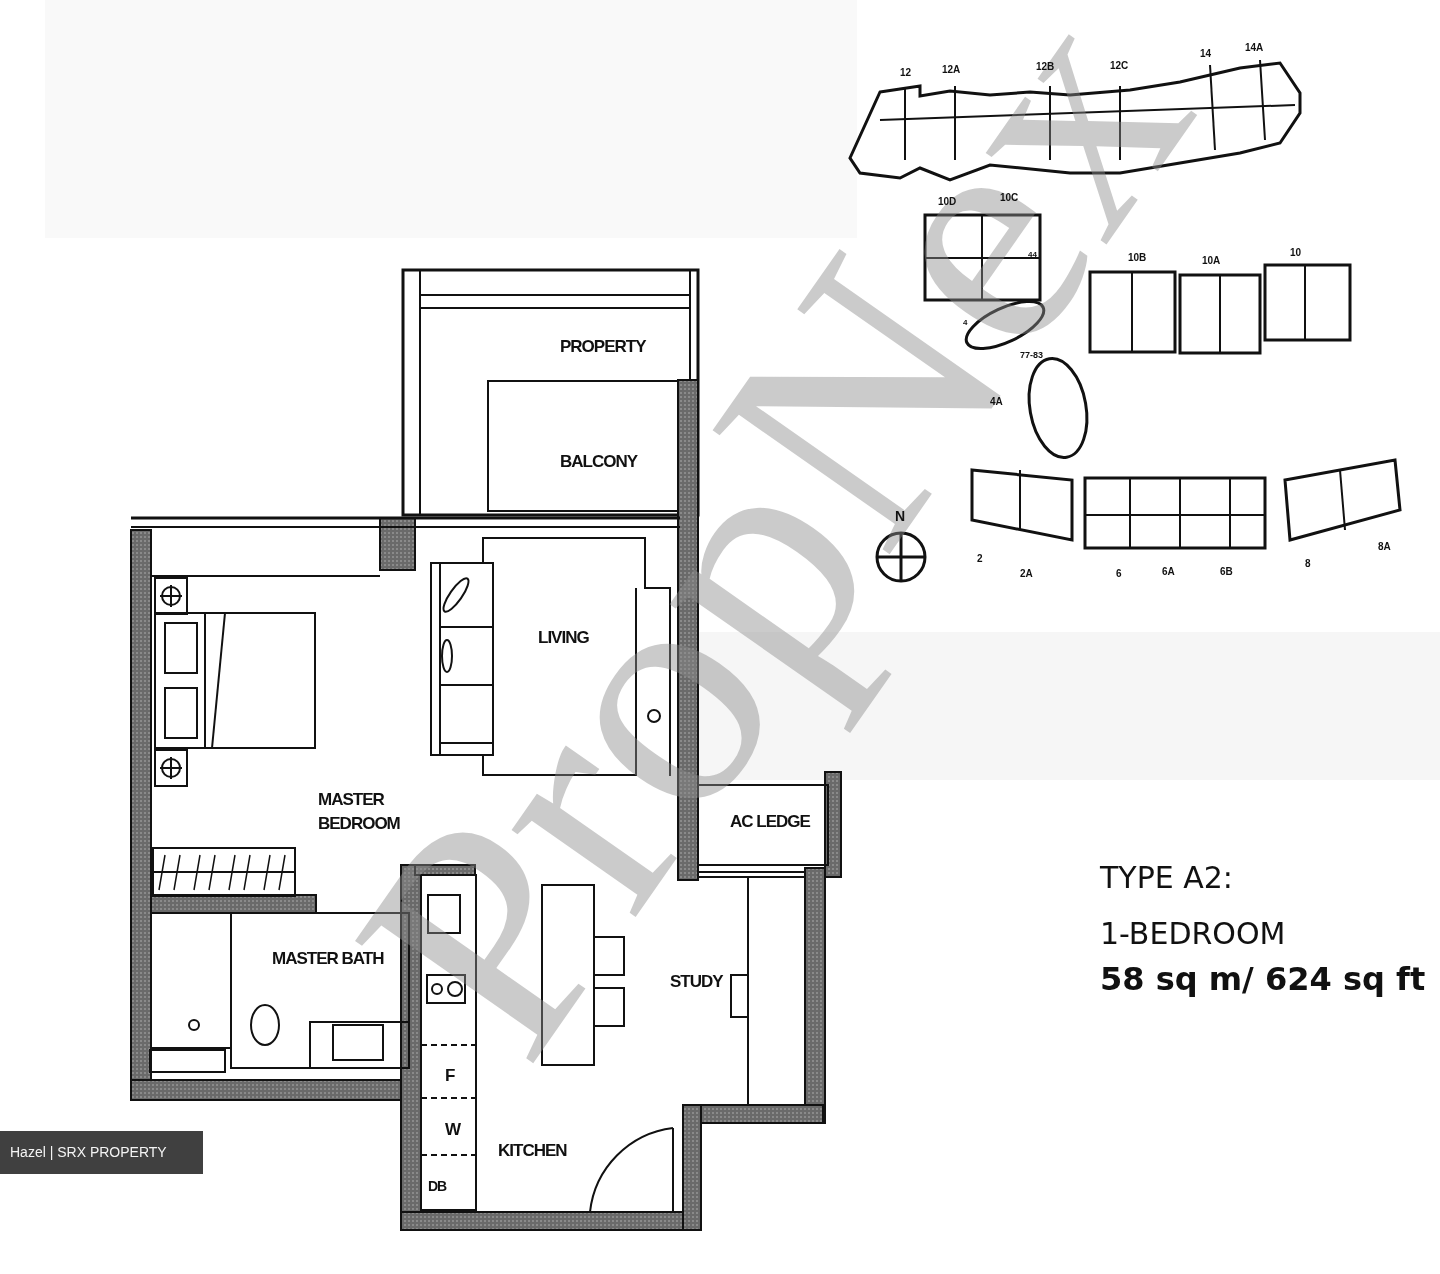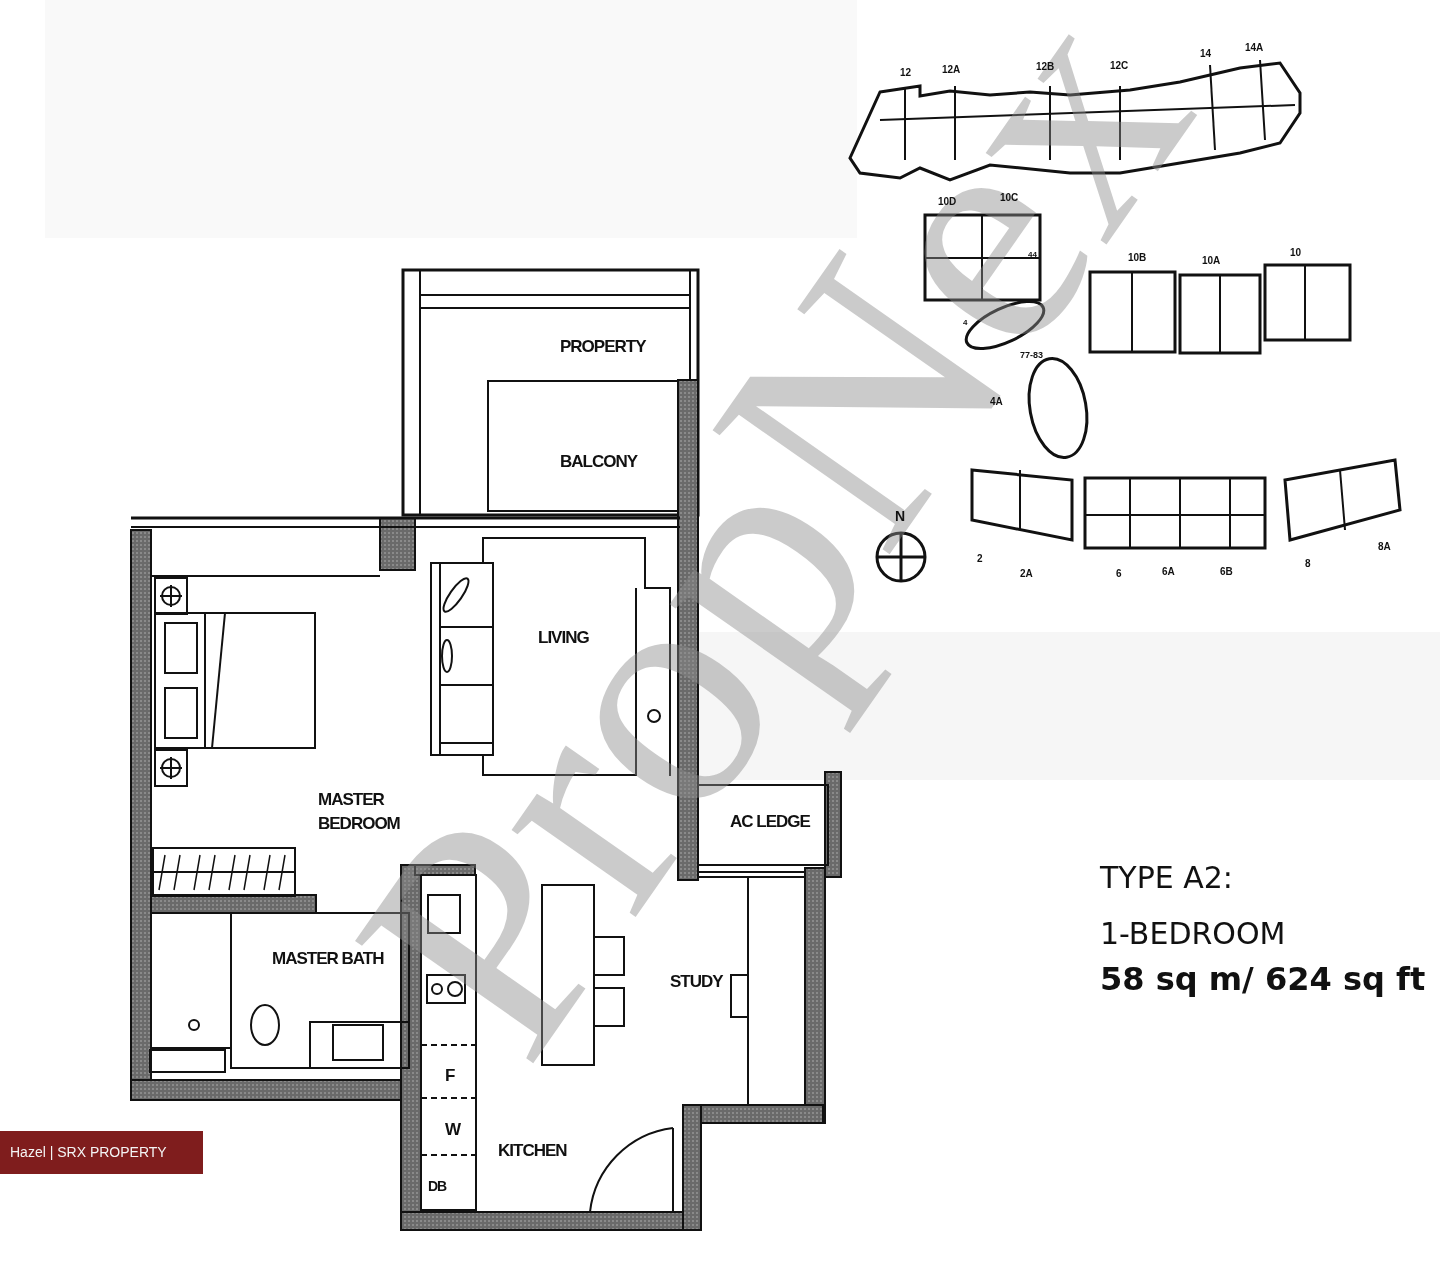--- a/index.html
+++ b/index.html
@@ -7,21 +7,21 @@
          font-family:"Liberation Sans", sans-serif; color:#111; }
   .abs { position:absolute; }
   .bgpanel { left:45px; top:0; width:812px; height:238px; background:#f9f9f9; }
   .bgband { left:690px; top:632px; width:750px; height:148px; background:#f6f6f6; }
   .room-label { position:absolute; font-weight:bold; font-size:17px; letter-spacing:-1px; color:#111;
                 line-height:20px; white-space:nowrap; }
   .blk { position:absolute; font-weight:bold; font-size:10px; color:#111; }
   .title { left:1100px; top:850px; font-family:"DejaVu Sans", sans-serif; }
   .title .t1 { font-size:30px; line-height:56px; letter-spacing:0px; }
   .title .t2 { font-size:32px; line-height:34px; font-weight:bold; }
-  .badge { left:0; top:1131px; width:203px; height:43px; background:#7f1d1d; color:#f4f4f4;
+  .badge { left:0; top:1131px; width:203px; height:43px; background:#404040; color:#f4f4f4;
            font-size:14px; line-height:43px; padding-left:10px; box-sizing:border-box; }
   .watermark { left:240px; top:520px; font-family:"Liberation Serif", serif; font-size:330px; color:rgba(140,140,140,0.45);
                transform:rotate(-55deg); transform-origin:left top; white-space:nowrap; pointer-events:none; }
   svg { position:absolute; left:0; top:0; }
 </style>
 </head>
 <body>
 
 <div class="abs bgpanel"></div>
 <div class="abs bgband"></div>

